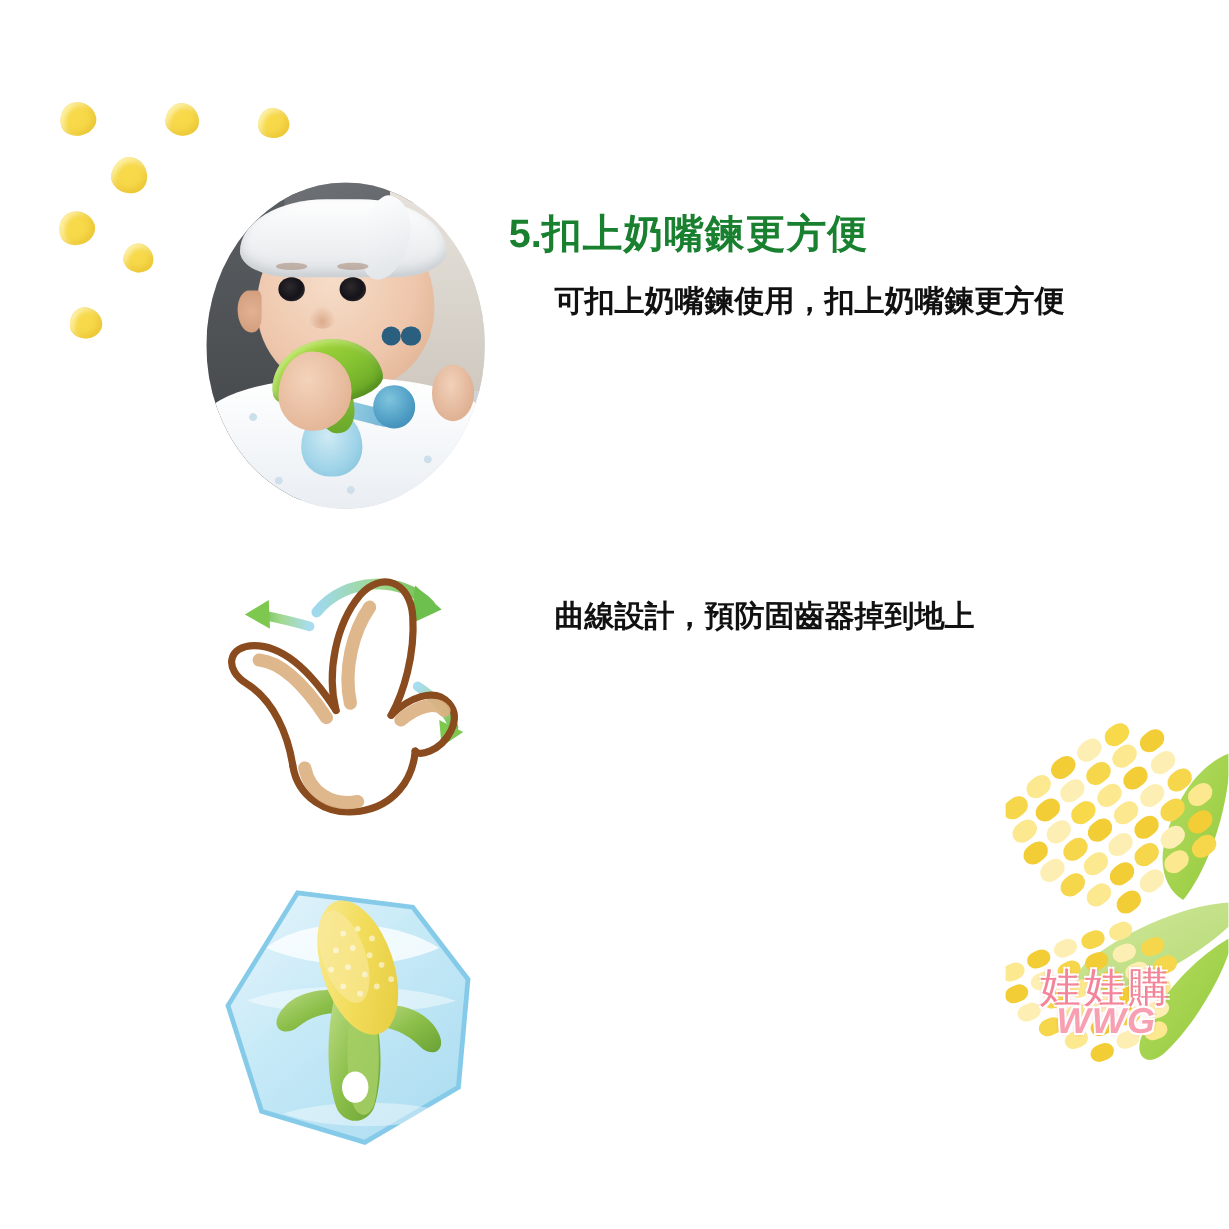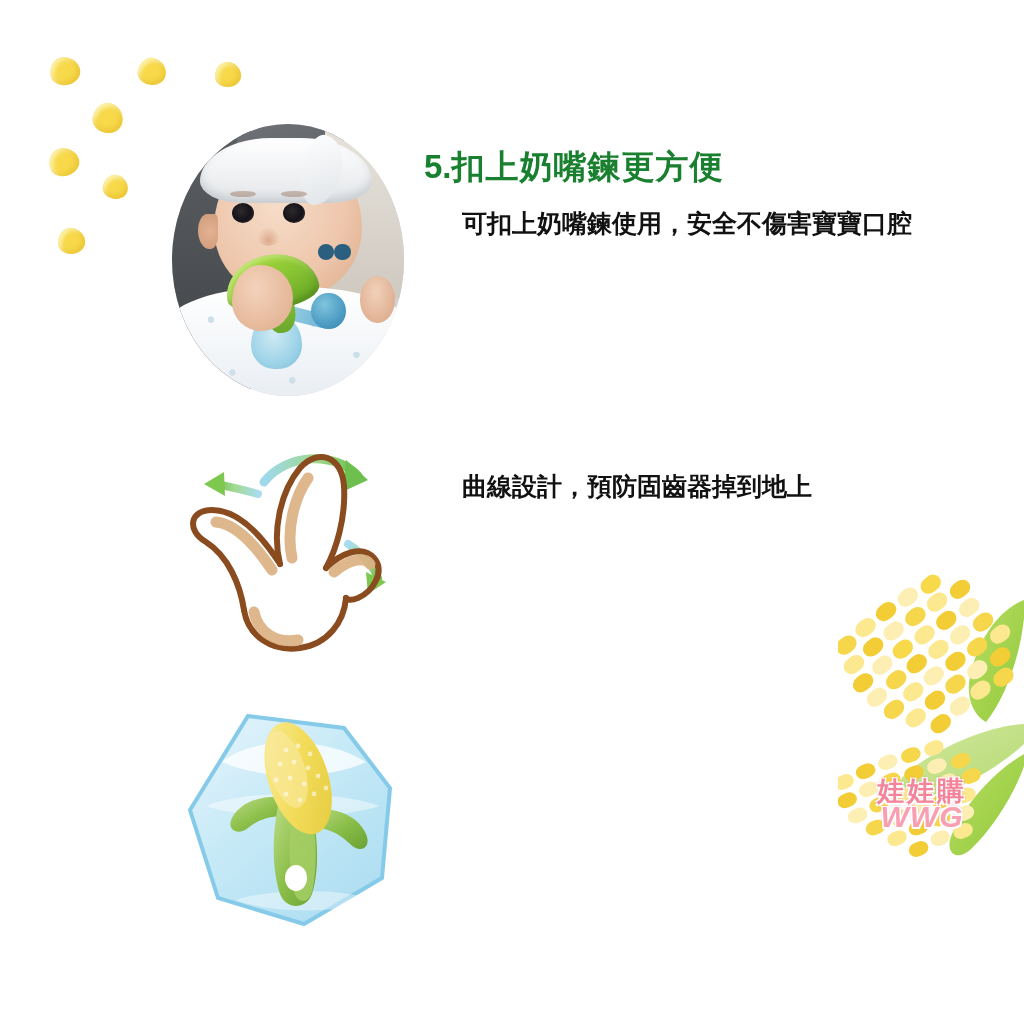--- a/index.html
+++ b/index.html
@@ -7,20 +7,21 @@
     padding: 0;
     background: #ffffff;
   }
   #canvas {
     position: relative;
     width: 1024px;
     height: 984px;
     background: #ffffff;
     overflow: hidden;
     font-family: "Liberation Sans", "DejaVu Sans", sans-serif;
+    margin-top: 28px;
   }
 
   
   .kernel {
     position: absolute;
     background: #f7d94a;
     border-radius: 46% 54% 50% 50% / 58% 56% 44% 42%;
     box-shadow: inset -3px -3px 5px rgba(228,185,40,.55),
                 inset 3px 3px 4px rgba(255,248,200,.75);
   }
@@ -168,22 +169,22 @@
   .corn-decor { position: absolute; }
 
   
   .watermark {
     position: absolute;
     text-align: center;
     line-height: 1;
     user-select: none;
   }
   .wm-cn {
-    font-size: 27px;
-    font-weight: 700;
+    font-size: 34px;
+    font-weight: 400;
     letter-spacing: 3px;
     color: #f4849a;
     text-shadow:
       -1.5px -1.5px 0 #ffffff,  1.5px -1.5px 0 #ffffff,
       -1.5px  1.5px 0 #ffffff,  1.5px  1.5px 0 #ffffff,
        0 0 3px rgba(229,42,74,.9);
     white-space: nowrap;
   }
   .wm-en {
     font-size: 30px;
@@ -238,21 +239,21 @@
       <div class="ph teether-stem"></div>
       <div class="ph teether"></div>
       <div class="ph hand"></div>
       <div class="ph hand2"></div>
     </div>
 
     <div class="text-col" style="left:424px; top:148px;">
       <div class="heading">
         <span class="num">5.</span><span>扣上奶嘴鍊更方便</span>
       </div>
-      <div class="body-line" style="margin-top:18px;">可扣上奶嘴鍊使用，安全不傷害寶寶口腔</div>
+      <div class="body-line" style="margin-top:18px;">可扣上奶嘴鍊使用，扣上奶嘴鍊更方便</div>
     </div>
   </div>
 
   <div class="section" style="left:0; top:0; width:1024px; height:1024px;">
 
     <div class="banana-wrap" style="left:176px; top:432px; width:232px; height:232px;">
       <svg width="232" height="232" viewBox="0 0 232 232">
         <defs>
           <linearGradient id="arrGrad1" x1="0" y1="0" x2="1" y2="0">
             <stop offset="0%" stop-color="#9fd9ee"></stop>

